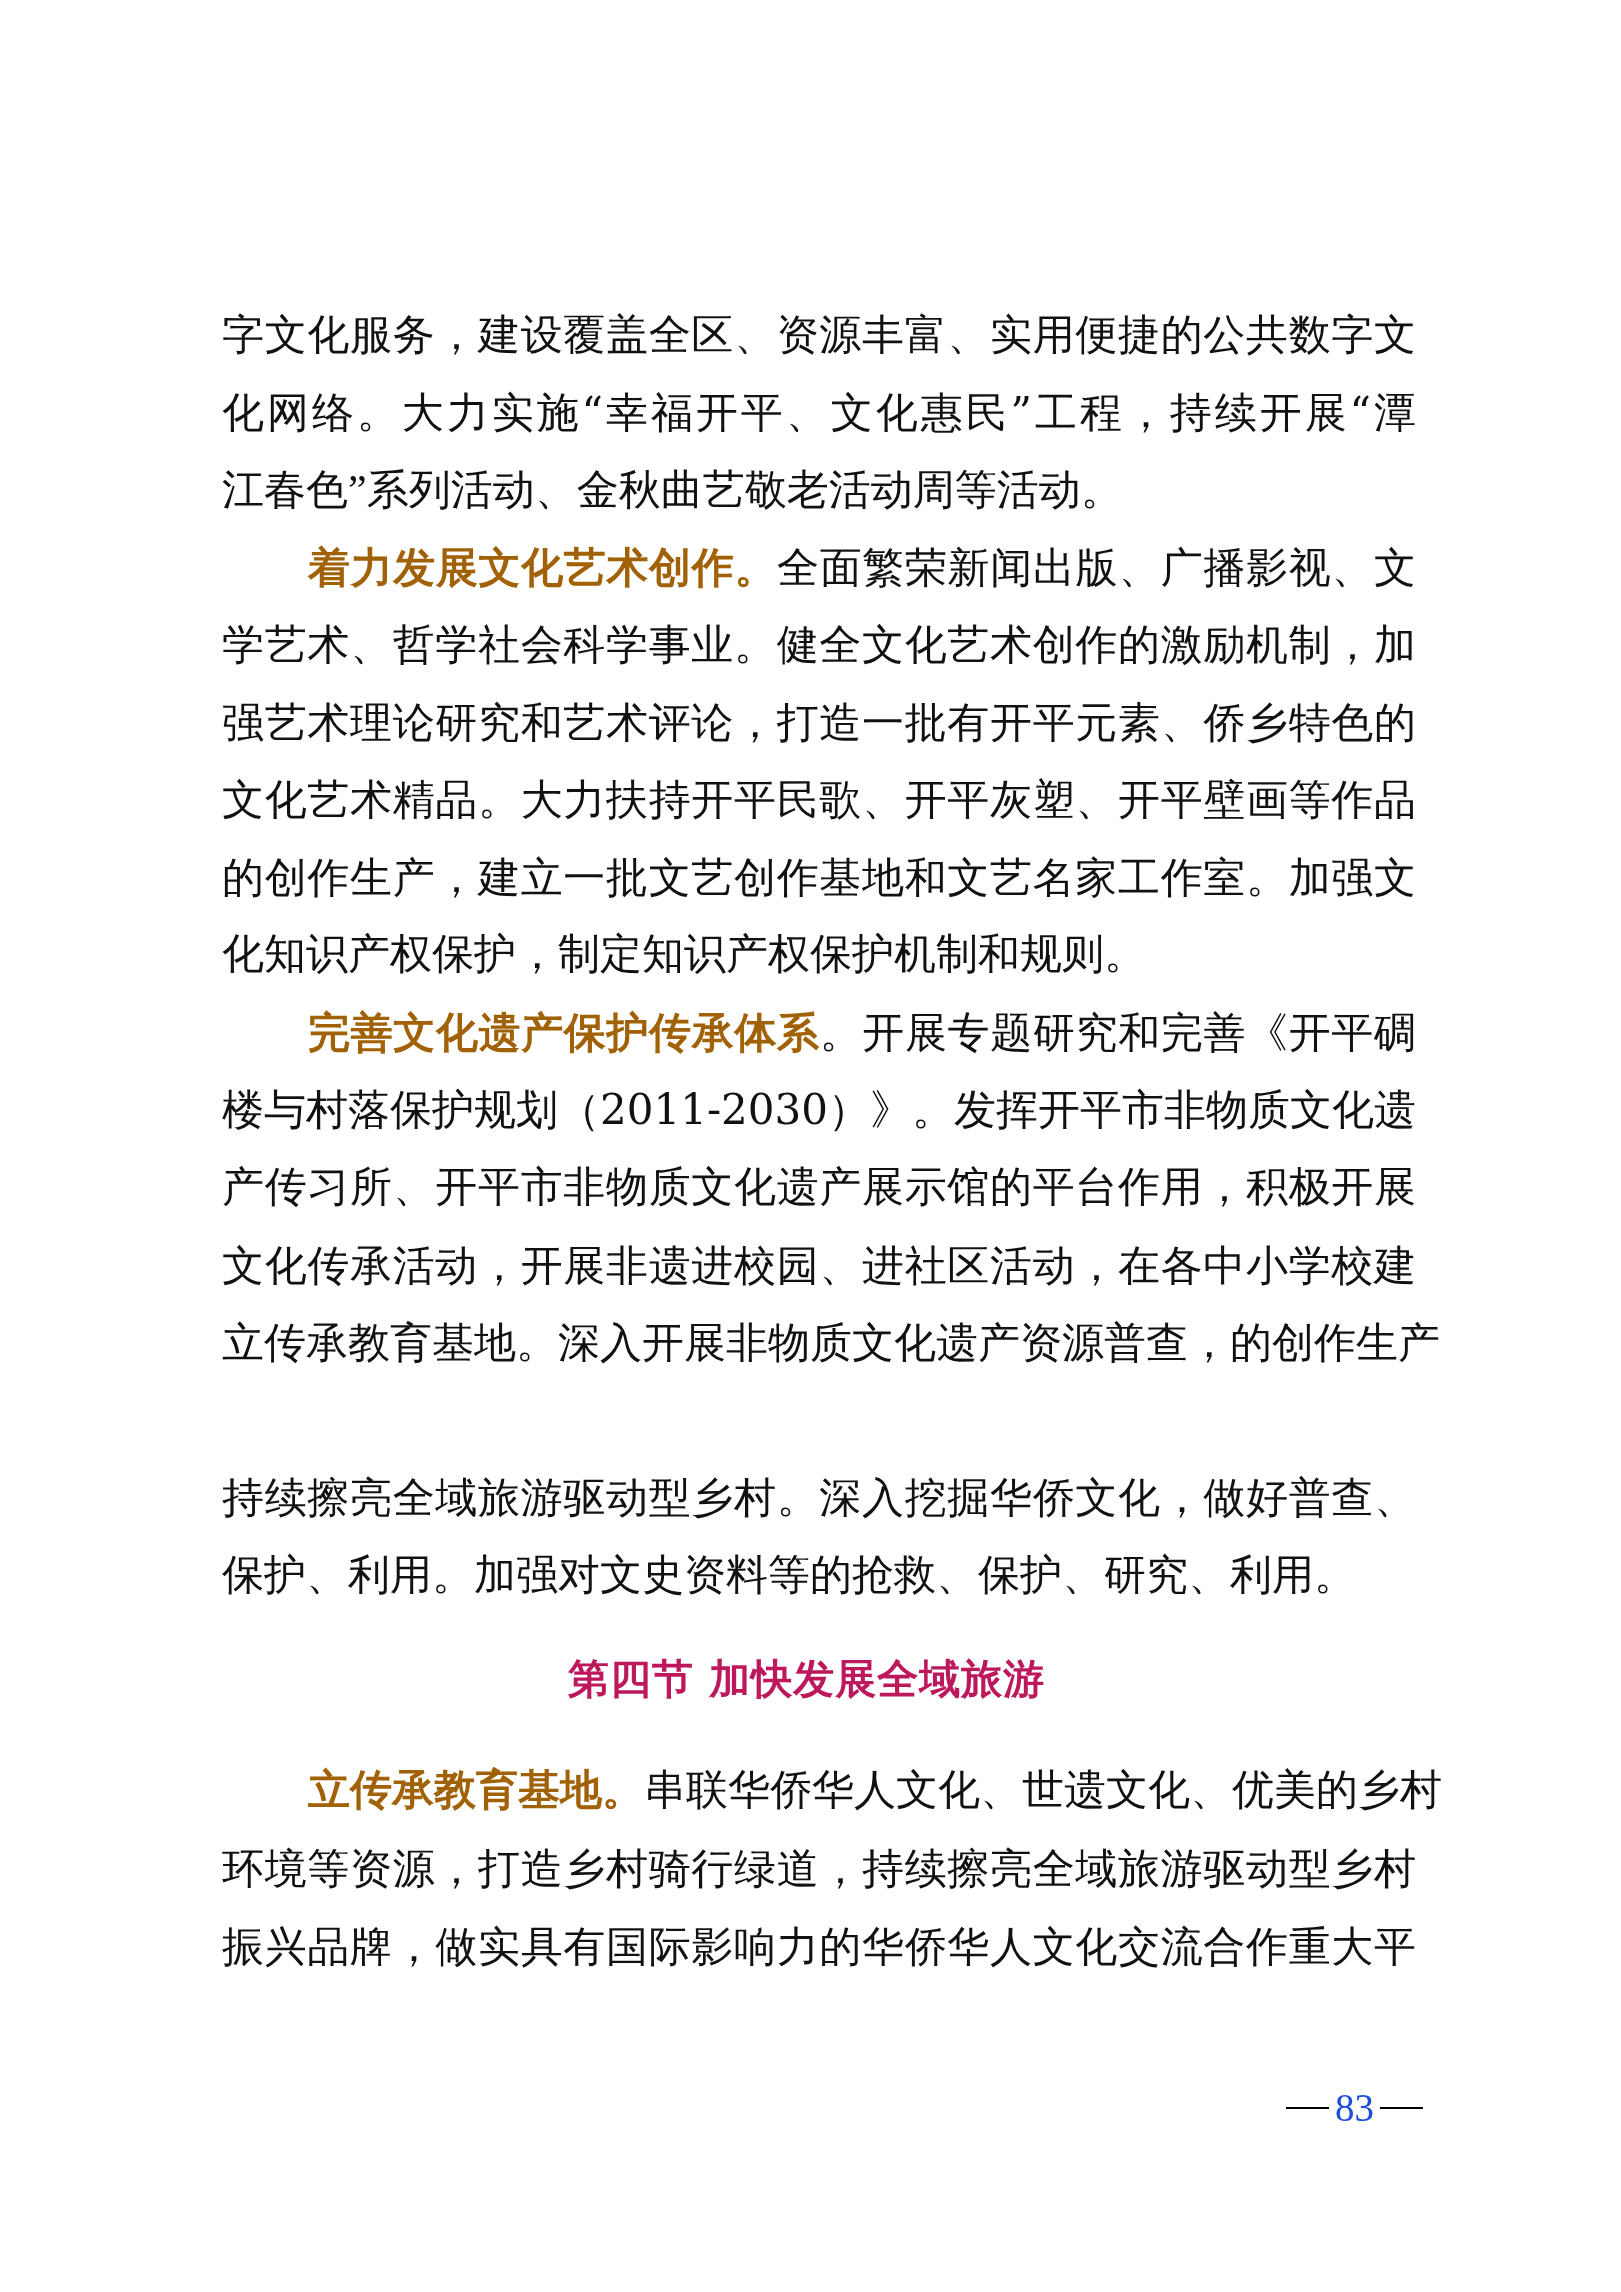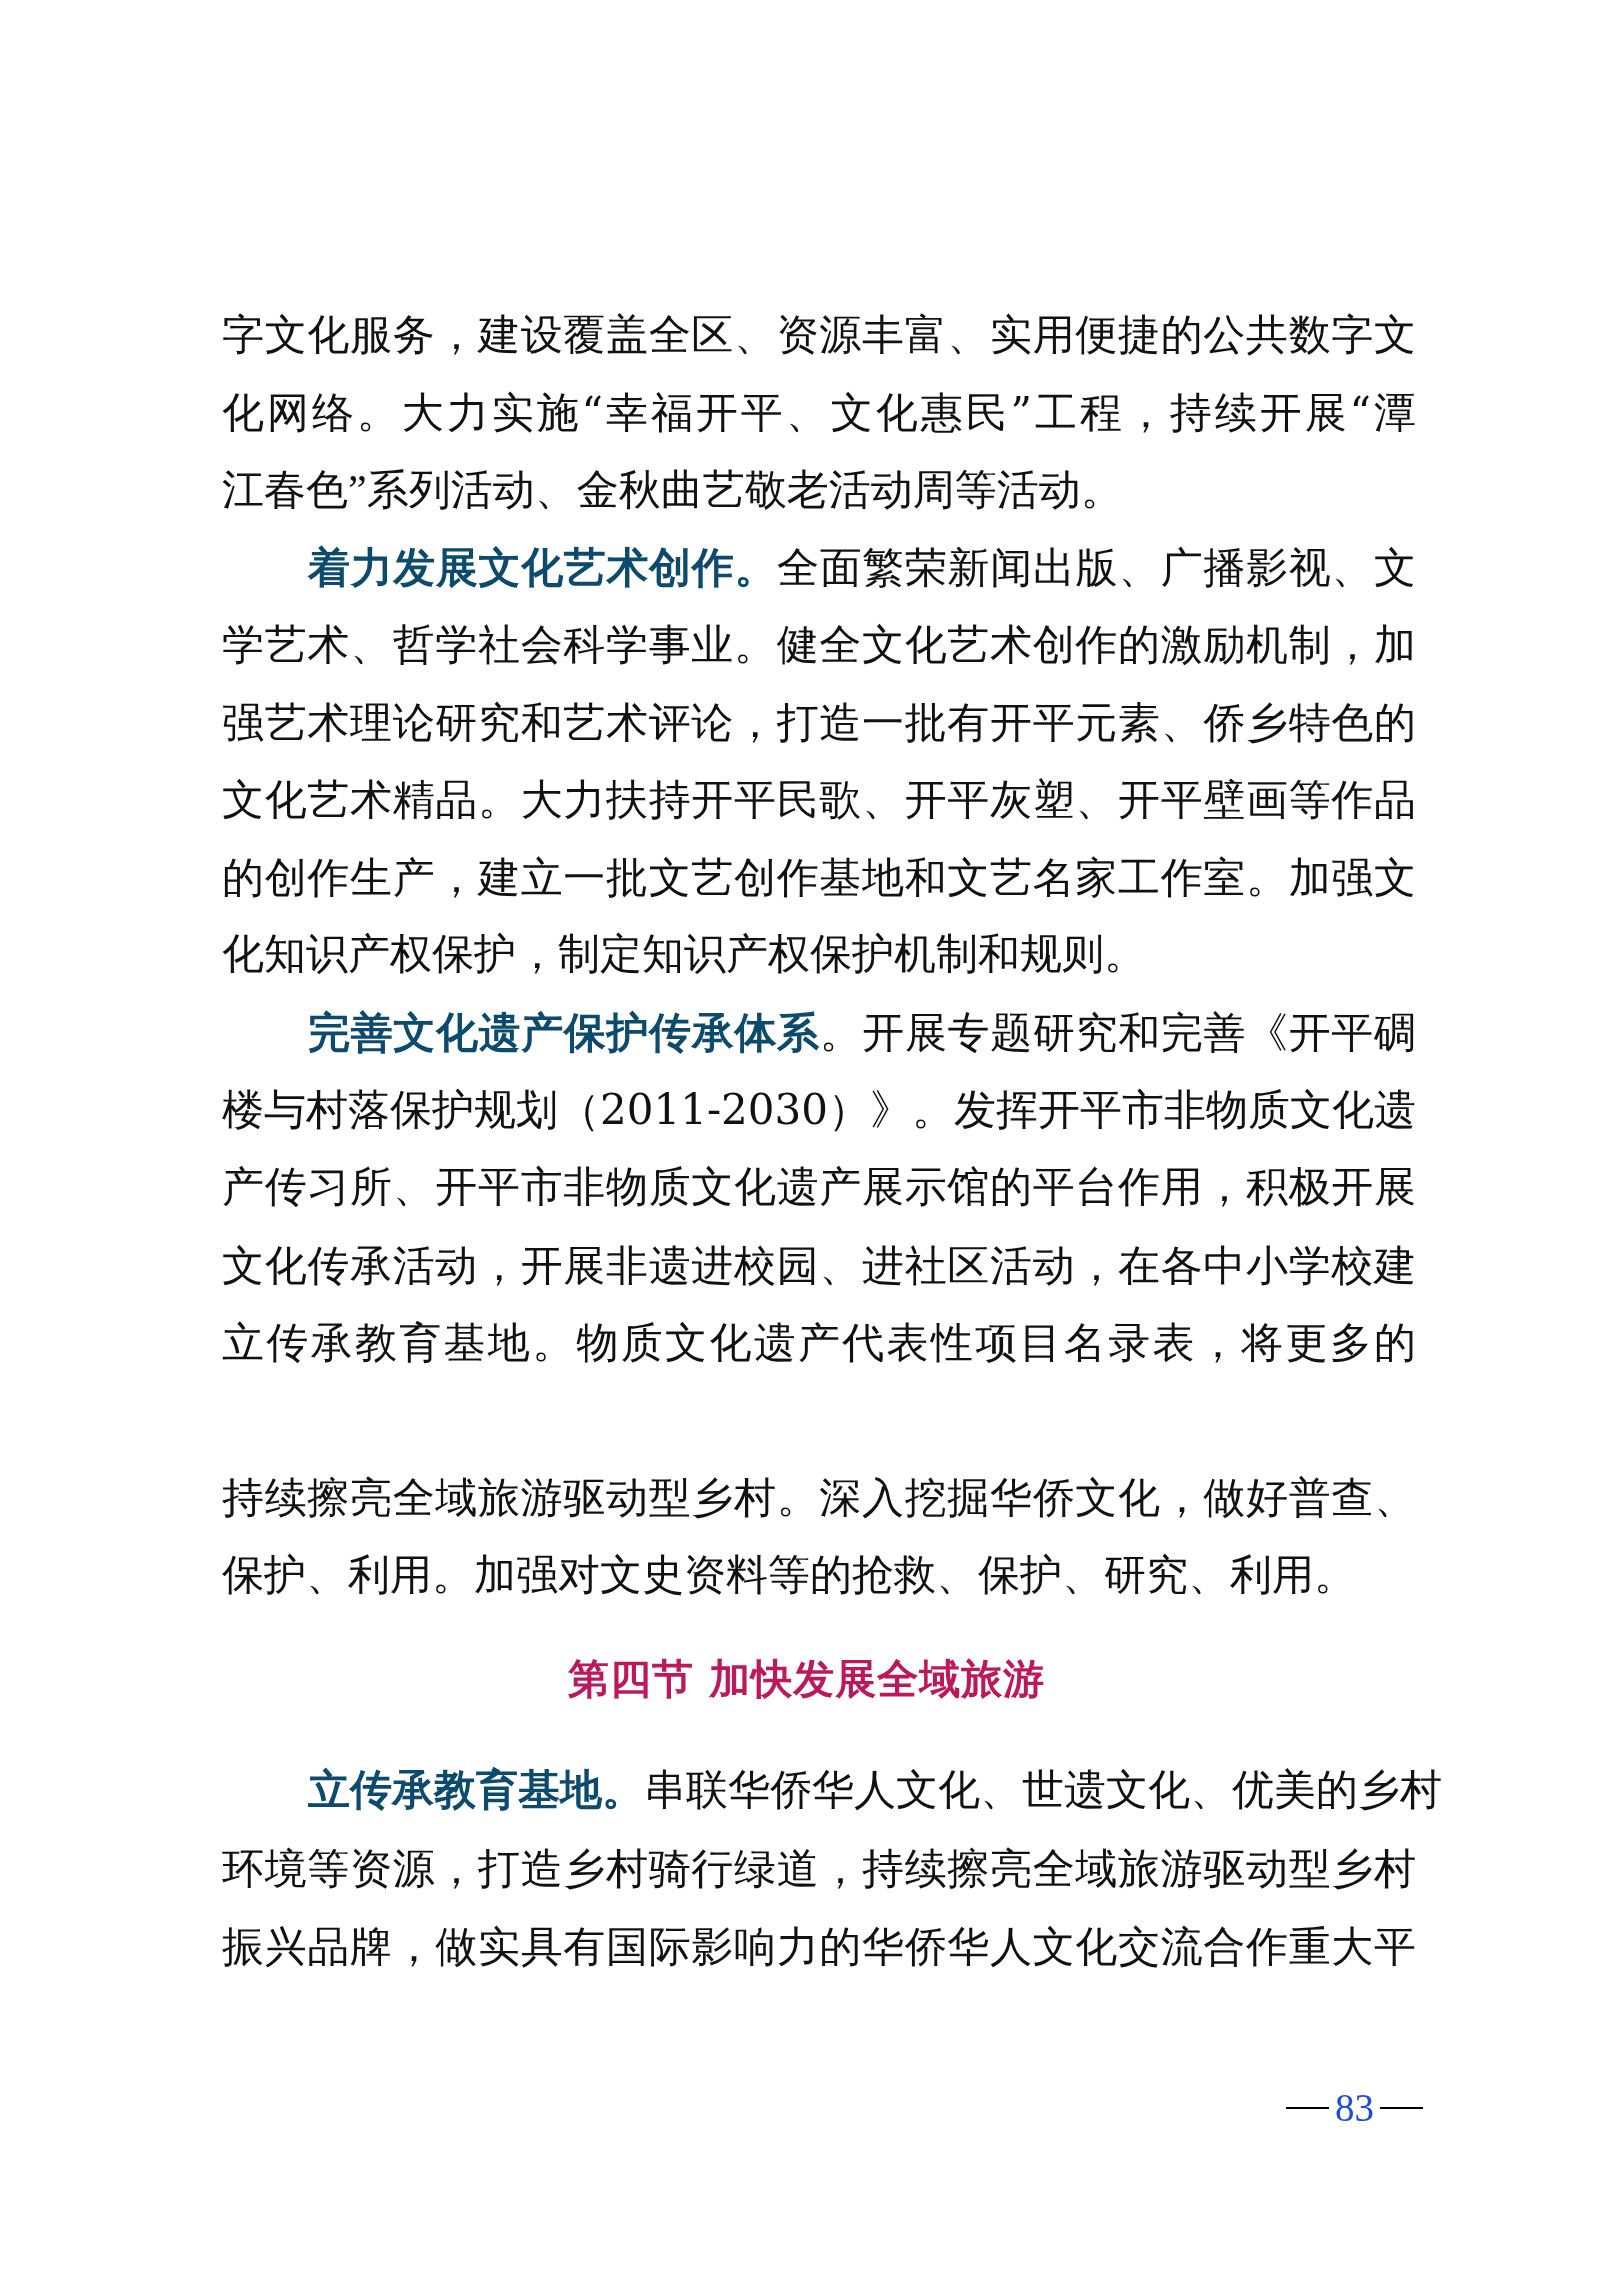--- a/index.html
+++ b/index.html
@@ -7,21 +7,21 @@
   .page { position: absolute; left: 0; top: 0; width: 1621px; height: 1622px; background: #ffffff; color: #000000; }
   .line {
     position: absolute; left: 222px; width: 1194px; height: 45px;
     font-family: "DejaVu Serif", "Liberation Serif", serif;
     font-size: 42px; line-height: 45px; white-space: nowrap;
     text-align: justify; text-align-last: justify;
     color: #111111;
   }
   .line.last { text-align-last: left; font-family: Liberation Serif, serif; }
   .line.indent { left: 308px; width: 1108px; }
-  .lead { font-weight: bold; color: #0c4a6e; }
+  .lead { font-weight: bold; color: #a16207; }
   .section-title {
     position: absolute; left: 568px; top: 1656px; width: 441px; height: 47px;
     font-family: "DejaVu Sans", "Liberation Sans", sans-serif;
     font-weight: bold; font-size: 41px; line-height: 47px; white-space: nowrap;
     color: #be185d; letter-spacing: 1px;
   }
   .page-number {
     position: absolute; left: 1286px; top: 2084px; width: 137px; height: 47px;
     font-family: "Liberation Serif", "DejaVu Serif", serif;
     font-size: 39px; line-height: 47px; white-space: nowrap; color: #1d4ed8;
@@ -46,21 +46,21 @@
   <div class="line" style="top:777px">文化艺术精品。大力扶持开平民歌、开平灰塑、开平壁画等作品</div>
   <div class="line" style="top:855px">的创作生产，建立一批文艺创作基地和文艺名家工作室。加强文</div>
   <div class="line last" style="top:932px">化知识产权保护，制定知识产权保护机制和规则。</div>
 
   <div class="line indent" style="top:1010px">
     <span class="lead">完善文化遗产保护传承体系</span><span>。开展专题研究和完善《开平碉</span>
   </div>
   <div class="line" style="top:1087px">楼与村落保护规划（2011-2030）》。发挥开平市非物质文化遗</div>
   <div class="line" style="top:1164px">产传习所、开平市非物质文化遗产展示馆的平台作用，积极开展</div>
   <div class="line" style="top:1243px">文化传承活动，开展非遗进校园、进社区活动，在各中小学校建</div>
-  <div class="line" style="top:1320px">立传承教育基地。物质文化遗产代表性项目名录表，将更多的</div>
+  <div class="line" style="top:1320px">立传承教育基地。深入开展非物质文化遗产资源普查，的创作生产</div>
   <div class="line" style="top:1475px">持续擦亮全域旅游驱动型乡村。深入挖掘华侨文化，做好普查、</div>
   <div class="line last" style="top:1553px">保护、利用。加强对文史资料等的抢救、保护、研究、利用。</div>
 
   <div class="section-title">第四节  加快发展全域旅游</div>
 
   <div class="line indent" style="top:1767px">
     <span class="lead">立传承教育基地。</span><span>串联华侨华人文化、世遗文化、优美的乡村</span>
   </div>
   <div class="line" style="top:1846px">环境等资源，打造乡村骑行绿道，持续擦亮全域旅游驱动型乡村</div>
   <div class="line" style="top:1924px">振兴品牌，做实具有国际影响力的华侨华人文化交流合作重大平</div>

